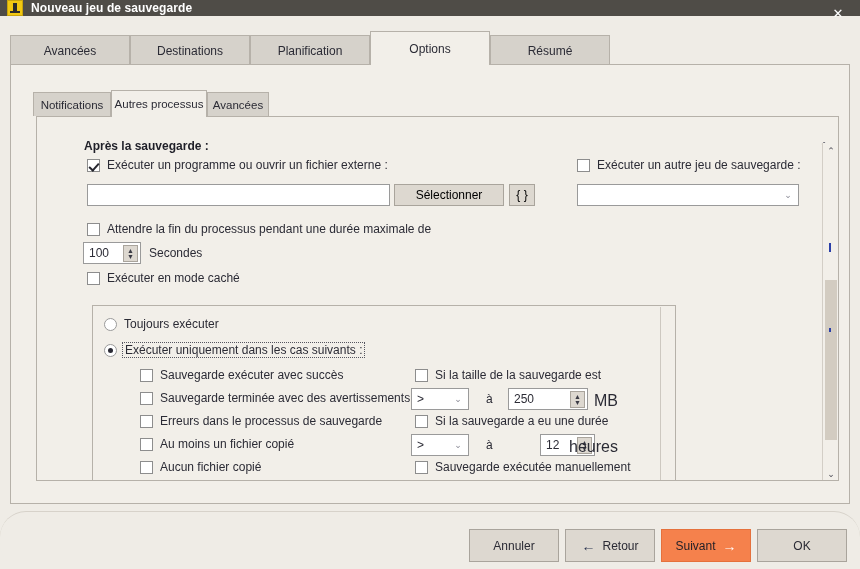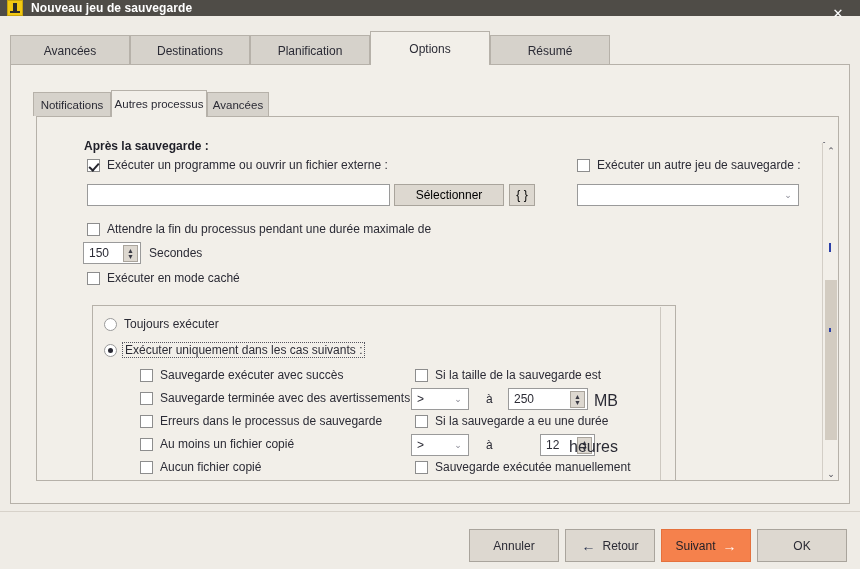--- a/index.html
+++ b/index.html
@@ -295,20 +295,21 @@
     width: 0; border-left: 1px solid #cdc8c0;
   }
 
   
   .bottombar {
     position: absolute;
     left: 0; top: 511px;
     width: 860px; height: 58px;
     background: #efece6;
     border-top: 1px solid #d7d2ca;
+    border-radius: 26px;
   }
   .bbtn {
     position: absolute;
     top: 17px; height: 33px;
     background: #ddd8d0;
     border: 1px solid #a9a49c;
     display: flex; align-items: center; justify-content: center;
     gap: 7px;
     font-size: 12px;
     color: #2b2b35;
@@ -372,21 +373,21 @@
         <div class="combo" style="position:absolute; left:540px; top:41px; width:222px;">
           <span></span>
           <span class="arrow">⌄</span>
         </div>
 
         <div class="row" style="left:50px; top:79px;">
           <span class="cb"></span>
           <span class="lbl">Attendre la fin du processus pendant une durée maximale de</span>
         </div>
         <div class="spin" style="position:absolute; left:46px; top:99px; width:58px;">
-          <span>150</span>
+          <span>100</span>
           <span class="spin-btns">
             <span>▲</span>
               <span>▼</span>
           </span>
         </div>
         <div style="position:absolute; left:112px; top:103px; font-size:12px;">Secondes</div>
 
         <div class="row" style="left:50px; top:128px;">
           <span class="cb"></span>
           <span class="lbl">Exécuter en mode caché</span>

